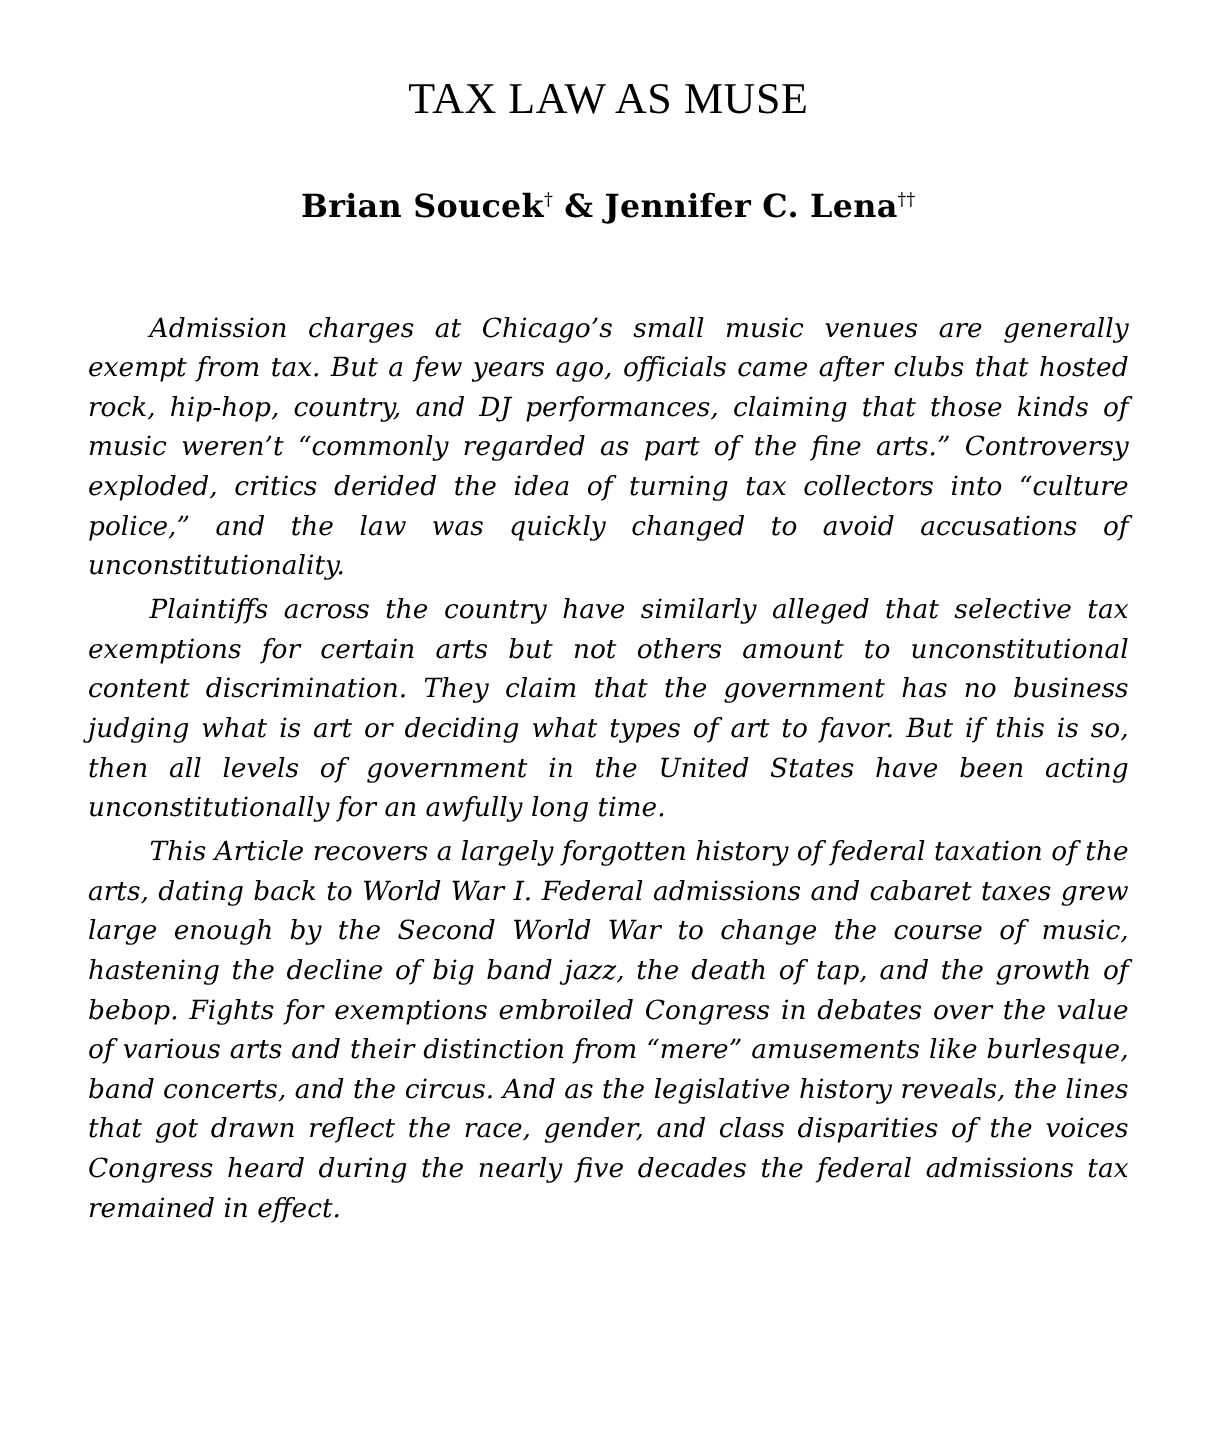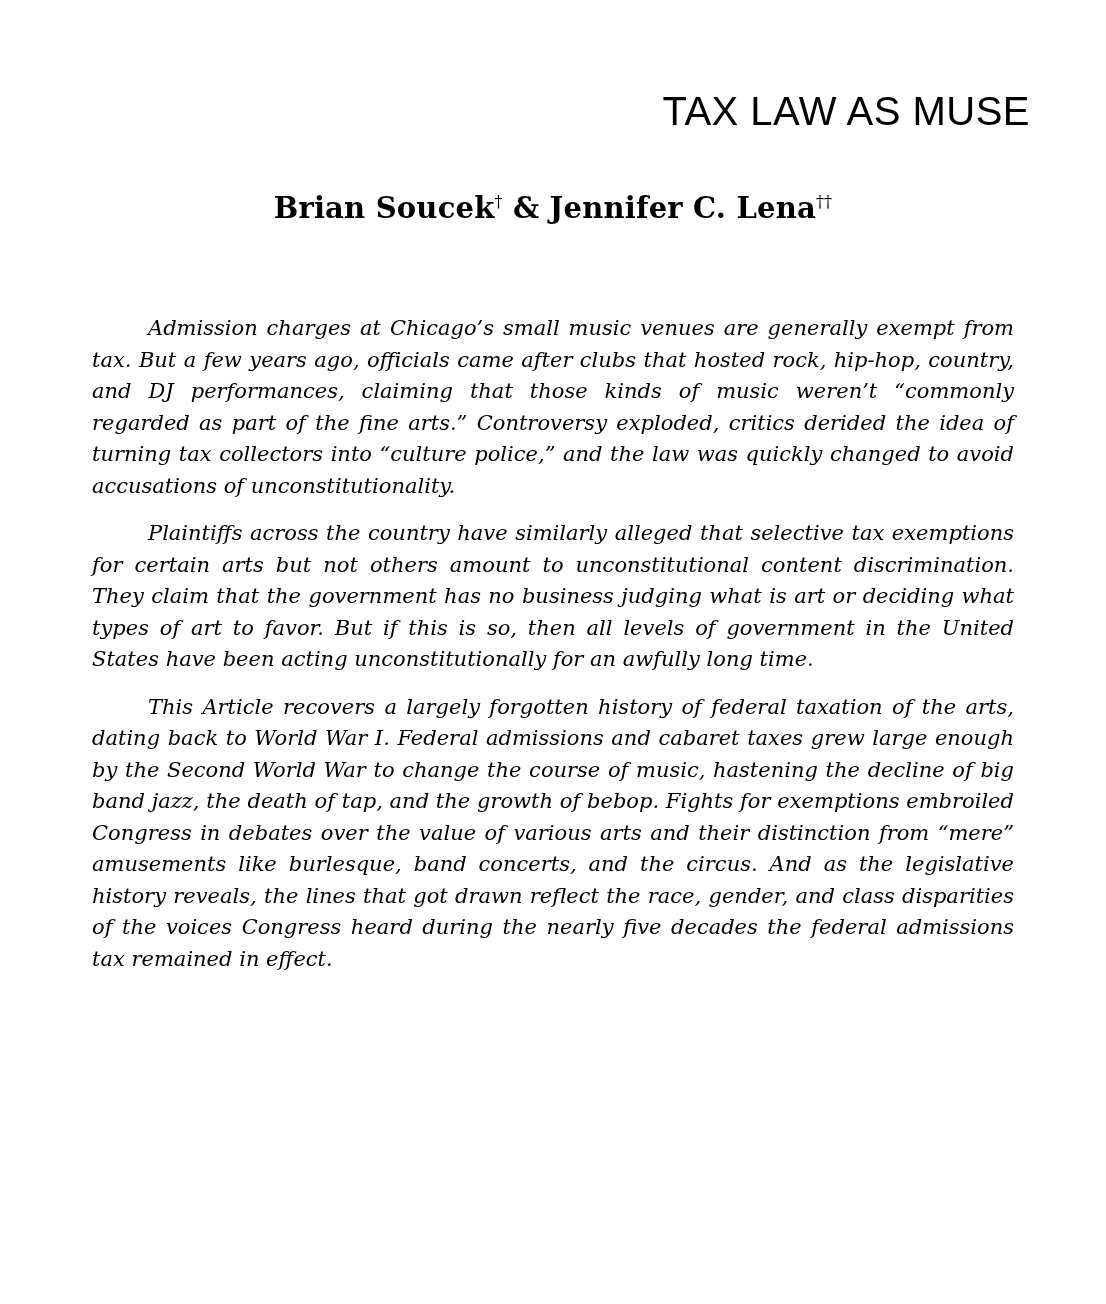--- a/index.html
+++ b/index.html
@@ -15,27 +15,27 @@
     overflow: hidden;
   }
   .page {
     position: relative;
     width: 1106px;
     height: 1304px;
     box-sizing: border-box;
     padding: 0 76px;
   }
   .title {
-    text-align: right;
-    font-family: Liberation Sans, sans-serif;
+    text-align: center;
+    font-family: Liberation Serif, serif;
     font-size: 40px;
     font-weight: normal;
     letter-spacing: 0.5px;
     margin: 0;
-    padding-top: 87px;
+    padding-top: 66px;
     line-height: 1.2;
   }
   .authors {
     text-align: center;
     font-family: "DejaVu Serif", serif;
     font-size: 29px;
     font-weight: bold;
     margin: 0;
     padding-top: 56px;
     letter-spacing: 0.2px;
@@ -44,25 +44,25 @@
     font-size: 0.55em;
     vertical-align: super;
     font-weight: normal;
   }
   .abstract {
     padding-top: 72px;
   }
   .abstract p {
     font-family: "DejaVu Serif", serif;
     font-style: italic;
-    font-size: 21px;
+    font-size: 24px;
     line-height: 1.5;
     text-align: justify;
     text-justify: inter-word;
-    margin: 16px;
+    margin: 4px;
     text-indent: 56px;
     hyphens: auto;
     -webkit-hyphens: auto;
   }
 </style>
 </head>
 <body>
 
 <div class="page">
 

